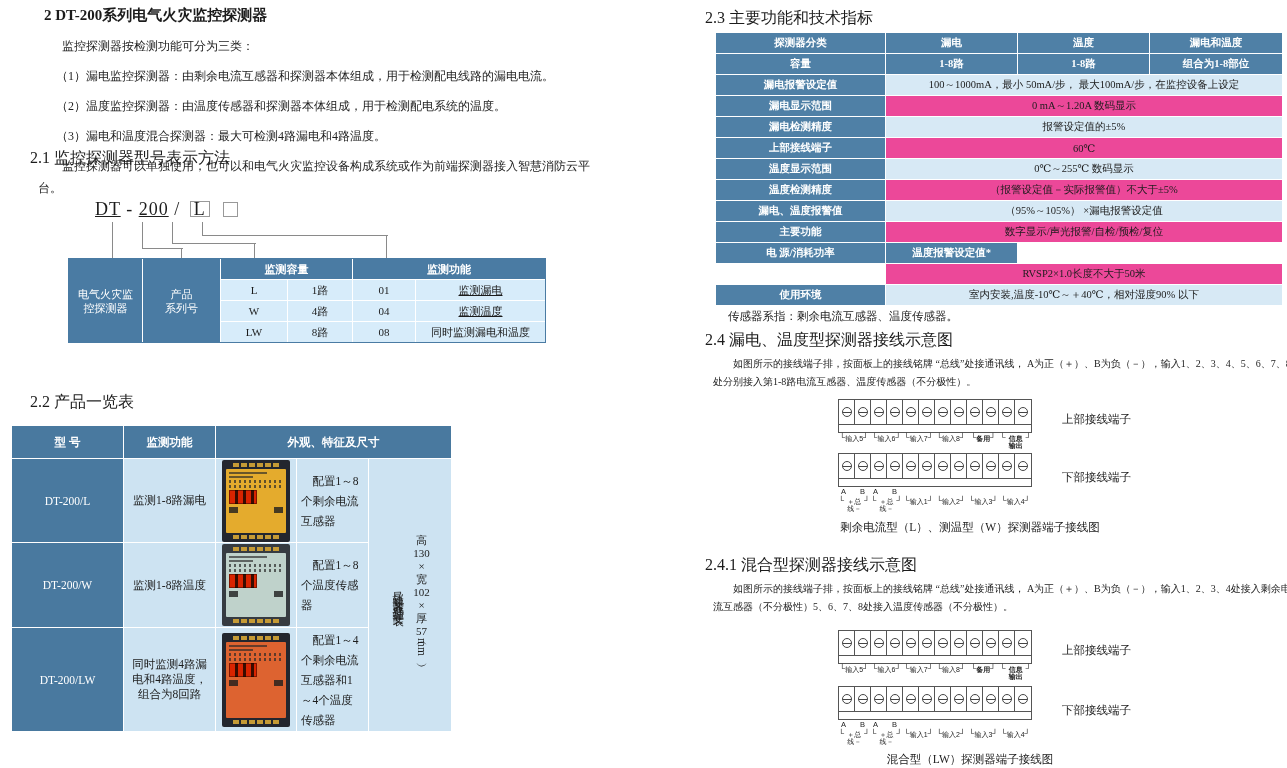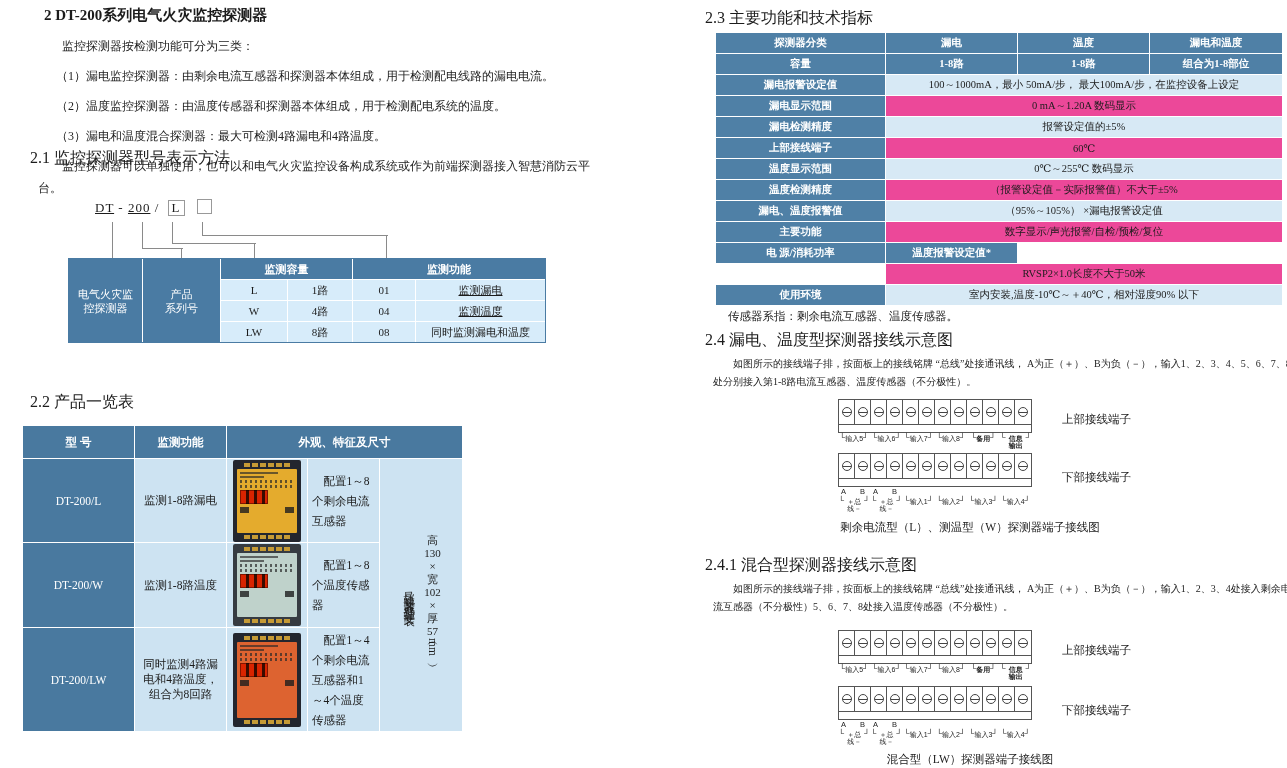--- a/index.html
+++ b/index.html
@@ -6,21 +6,21 @@
   body{width:1287px;height:768px;background:#ffffff;position:relative;overflow:hidden;
        font-family:"Liberation Serif","DejaVu Serif",serif;color:#1c1c1c;}
   .abs{position:absolute;}
   h1.doc-title{font-size:15px;font-weight:bold;margin:0;}
   .sec-title{font-size:16px;margin:0;}
   p.body{font-size:12px;margin:8px;line-height:22px;}
   p.body.indent{text-indent:2em;}
   p.rbody{font-size:10px;margin:8px;line-height:18px;text-indent:2em;}
 
   
-  .model-line{font-size:13px;letter-spacing:1px;}
+  .model-line{font-size:18px;letter-spacing:1px;}
   .model-line .u{text-decoration:underline;}
   .model-line .boxed{display:inline-block;border:1px solid #999;padding:0 3px;line-height:14px;margin-left:4px;}
   .model-line .emptybox{display:inline-block;border:1px solid #999;width:13px;height:13px;vertical-align:-2px;margin-left:8px;}
   .conn{position:absolute;border-color:#8a8a8a;border-style:solid;border-width:0;}
 
   
   .t21{display:grid;grid-template-columns:73px 77px 66px 64px 62px 129px;grid-auto-rows:20px;
        background:#ffffff;border:1px solid #4a7ba3;gap:1px;font-size:11px;}
   .t21 .cell{display:flex;align-items:center;justify-content:center;background:#d7ecfa;}
   .t21 .dark{background:#4a7ba3;color:#ffffff;flex-direction:column;line-height:14px;}
@@ -135,21 +135,21 @@
   <div class="cell ul">监测温度</div>
 
   <div class="cell">LW</div>
   <div class="cell">8路</div>
   <div class="cell">08</div>
   <div class="cell">同时监测漏电和温度</div>
 </div>
 
 <p class="sec-title abs" style="left:30px;top:392px;">2.2 产品一览表</p>
 
-<div class="t22 abs" style="left:23px;top:426px;">
+<div class="t22 abs" style="left:12px;top:426px;">
   <div class="cell hdr">型 号</div>
   <div class="cell hdr">监测功能</div>
   <div class="cell hdr" style="grid-column:3/6;">外观、特征及尺寸</div>
 
   <div class="cell dark">DT-200/L</div>
   <div class="cell" style="padding:0 4px;">监测1-8路漏电</div>
   <div class="cell">
     <div class="device">
       <div class="dev-btnrow">
           <span></span>

